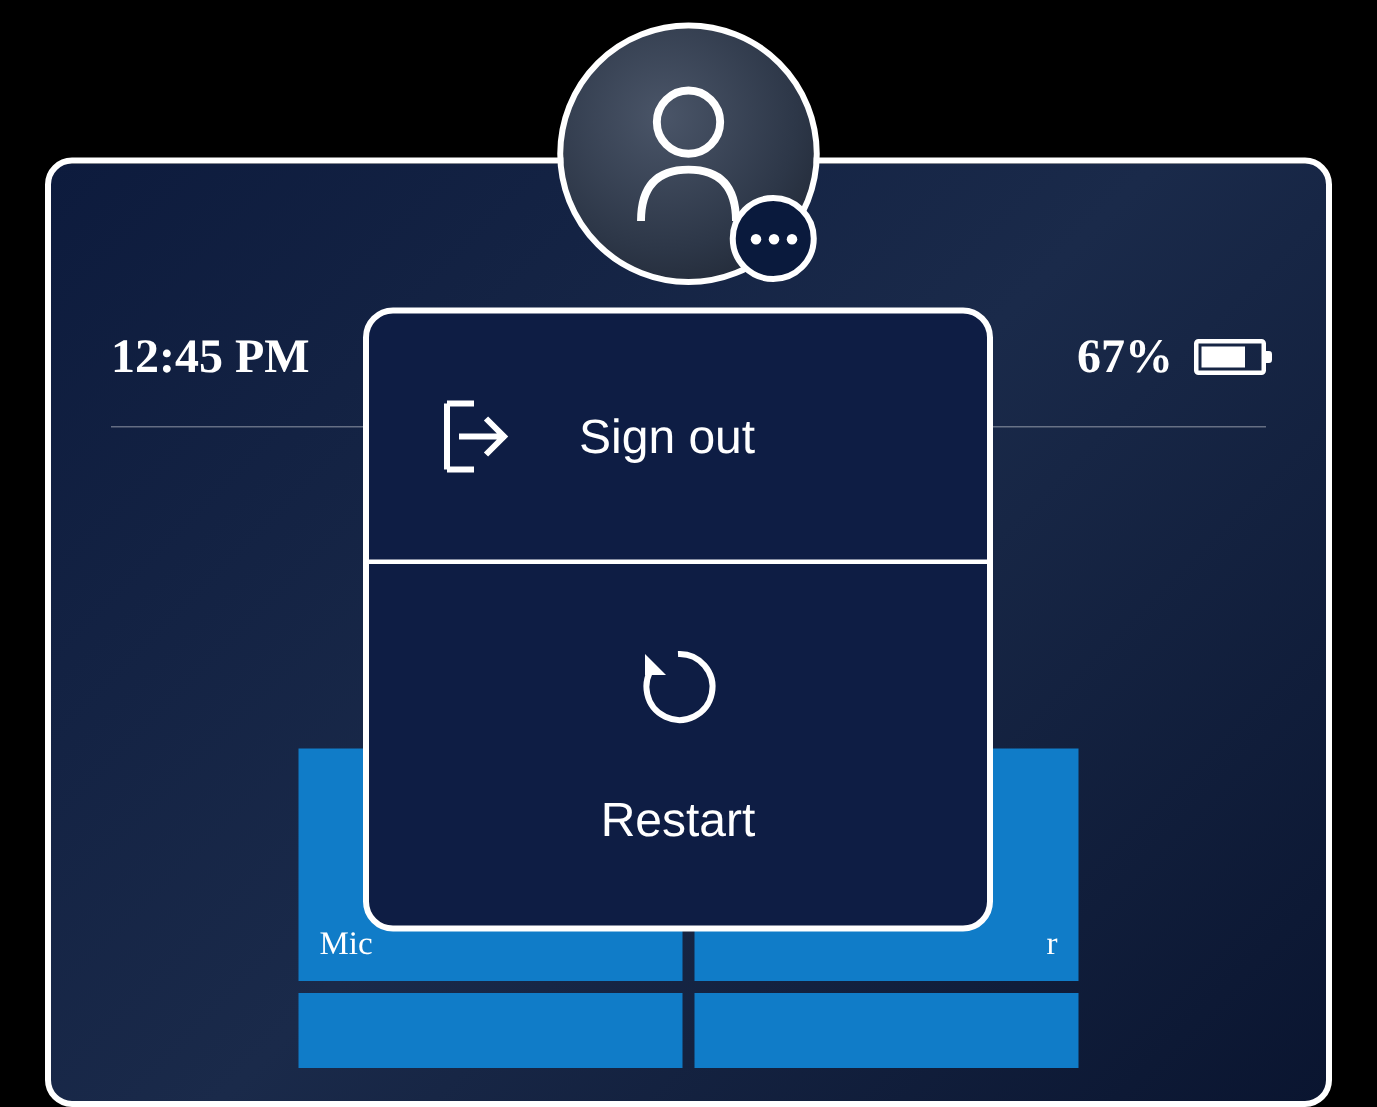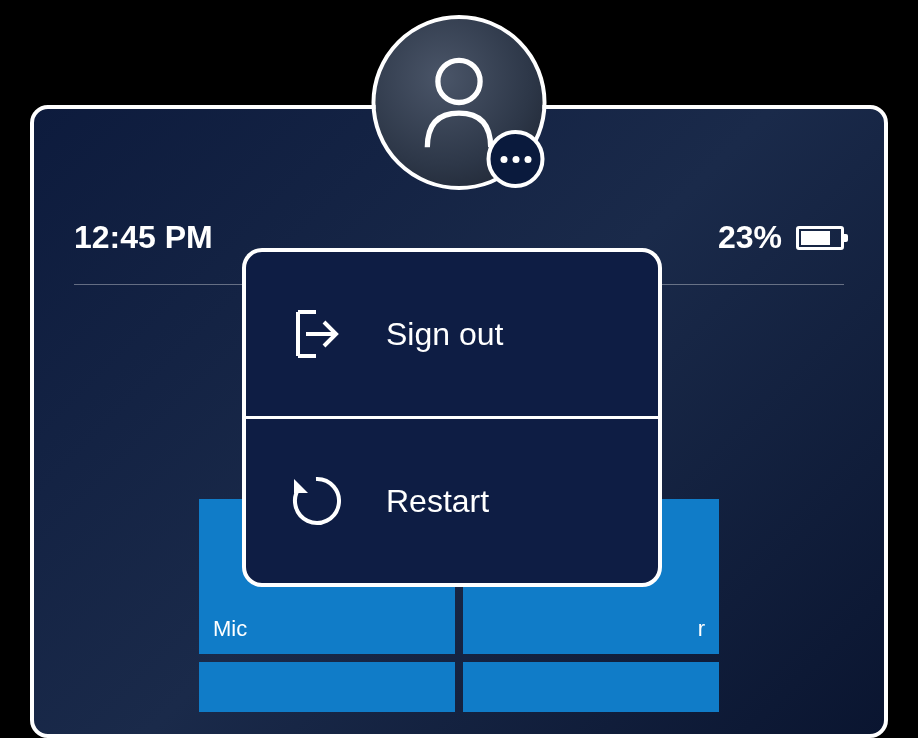--- a/index.html
+++ b/index.html
@@ -20,20 +20,21 @@
     .main-panel {
       position: absolute;
       top: 105px;
       left: 30px;
       right: 30px;
       bottom: 0;
       border: 4px solid #fff;
       border-radius: 18px;
       background: linear-gradient(135deg, #0d1b3d 0%, #1a2a4a 50%, #0a1530 100%);
       overflow: hidden;
+      font-family: Liberation Serif, serif;
     }
     
     .avatar-container {
       position: absolute;
       top: 15px;
       left: 50%;
       transform: translateX(-50%);
       z-index: 10;
     }
     
@@ -158,35 +159,35 @@
     .power-menu {
       position: absolute;
       top: 205px;
       left: 242px;
       width: 420px;
       border: 4px solid #fff;
       border-radius: 20px;
       background: #0e1d44;
       z-index: 20;
       overflow: hidden;
-      margin-top: 43px;
     }
     
     .menu-item {
       display: flex;
       align-items: center;
       gap: 40px;
       padding: 52px 40px;
       border-bottom: 3px solid #fff;
       color: #fff;
       font-size: 32px;
     }
     
     .menu-item:last-child {
       border-bottom: none;
+      flex-direction: column;
     }
     
     .menu-icon {
       width: 60px;
       height: 60px;
       display: flex;
       align-items: center;
       justify-content: center;
       flex-shrink: 0;
     }
@@ -197,21 +198,21 @@
     }
   </style>
 </head>
 <body>
 
 <div class="main-panel">
 
   <div class="status-bar">
     <span>12:45 PM</span>
     <div class="battery-section">
-      <span>23%</span>
+      <span>67%</span>
       <div class="battery-icon">
         <div class="battery-fill"></div>
       </div>
     </div>
   </div>
 
   <div class="tiles-area">
     <div class="tile-row">
       <div class="tile">
         <span>Mic</span>

